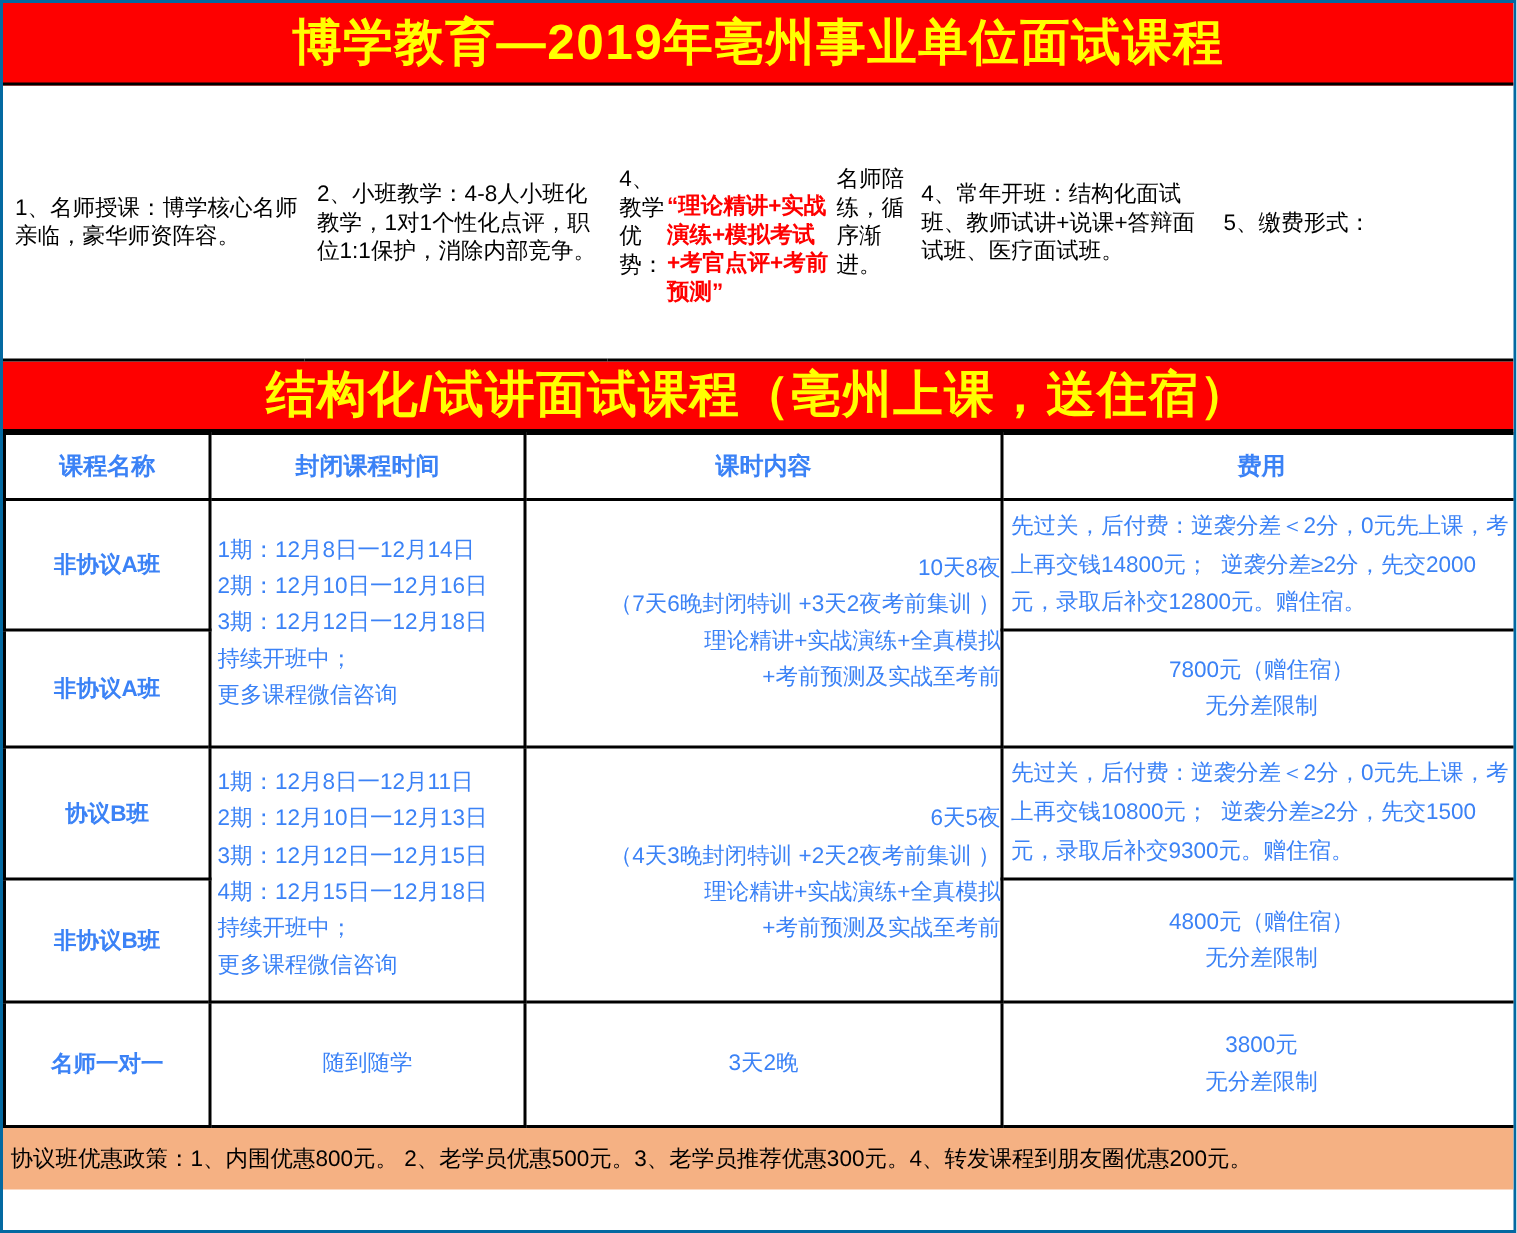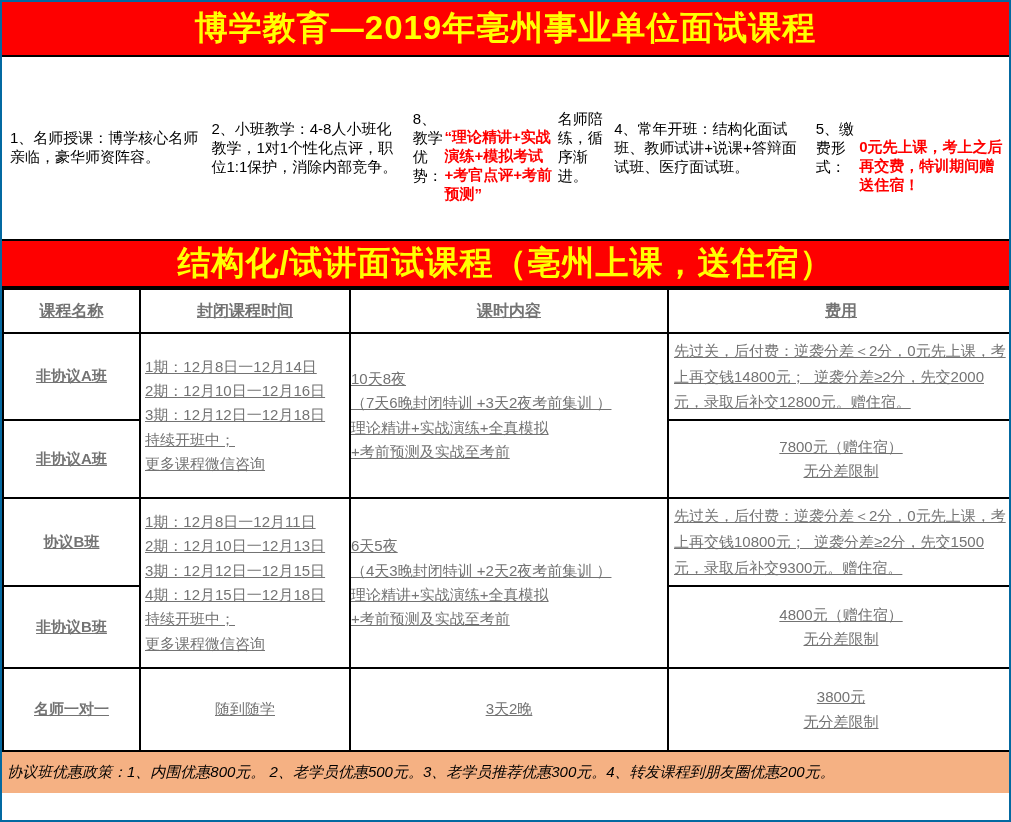--- a/index.html
+++ b/index.html
@@ -47,24 +47,23 @@
   
   table.course {
     width: 100%;
     height: 462px;
     border-collapse: collapse;
     table-layout: fixed;
   }
   table.course th, table.course td {
     border: 2px solid #000;
     font-size: 15px;
-    color: #737373;
+    color: #3b82f6;
     white-space: pre-wrap;
     overflow: hidden;
-    text-decoration: underline;
   }
   col.c1 { width: 137px; }
   col.c2 { width: 210px; }
   col.c3 { width: 318px; }
   col.c4 { width: 346px; }
 
   tr.thead { height: 44px; }
   tr.thead th { font-size: 16px; font-weight: bold; text-align: center; vertical-align: middle; }
 
   tr.rA1 { height: 87px; }
@@ -79,21 +78,21 @@
     text-align: center;
     vertical-align: middle;
   }
   td.sched {
     text-align: left;
     vertical-align: middle;
     padding-left: 4px;
     line-height: 1.62;
   }
   td.content {
-    text-align: left;
+    text-align: right;
     vertical-align: middle;
     line-height: 1.62;
   }
   td.fee-long {
     text-align: left;
     vertical-align: middle;
     padding: 2px 5px;
     line-height: 1.72;
   }
   td.center {
@@ -105,47 +104,46 @@
   
   .footer-bar {
     height: 41px;
     background: #f5b183;
     display: flex;
     align-items: center;
     padding-left: 5px;
     font-size: 15px;
     color: #000;
     white-space: pre-wrap;
-    font-style: italic;
   }
 </style>
 </head>
 <body>
 
 <div class="sheet">
 
   <div class="banner banner1">
     <span>博学教育—2019年亳州事业单位面试课程</span>
   </div>
 
   <div class="info-rows">
     <div class="info-row">
       <span>1、名师授课：博学核心名师亲临，豪华师资阵容。</span>
     </div>
     <div class="info-row">
       <span>2、小班教学：4-8人小班化教学，1对1个性化点评，职位1:1保护，消除内部竞争。</span>
     </div>
     <div class="info-row">
-      <span>8、教学优势：</span><span class="red-strong">“理论精讲+实战演练+模拟考试+考官点评+考前预测”</span><span>名师陪练，循序渐进。</span>
+      <span>4、教学优势：</span><span class="red-strong">“理论精讲+实战演练+模拟考试+考官点评+考前预测”</span><span>名师陪练，循序渐进。</span>
     </div>
     <div class="info-row">
       <span>4、常年开班：结构化面试班、教师试讲+说课+答辩面试班、医疗面试班。</span>
     </div>
     <div class="info-row">
-      <span>5、缴费形式：</span><span class="red-strong">0元先上课，考上之后再交费，特训期间赠送住宿！</span>
+      <span>5、缴费形式：</span>
     </div>
   </div>
 
   <div class="banner banner2">
     <span>结构化/试讲面试课程（亳州上课，送住宿）</span>
   </div>
 
   <table class="course">
     <colgroup>
         <col class="c1">

